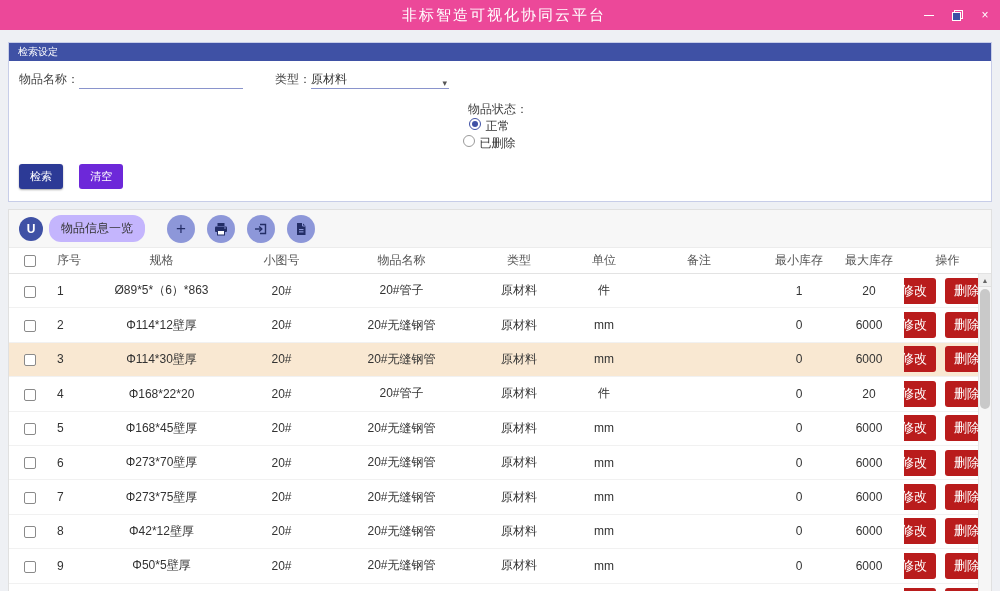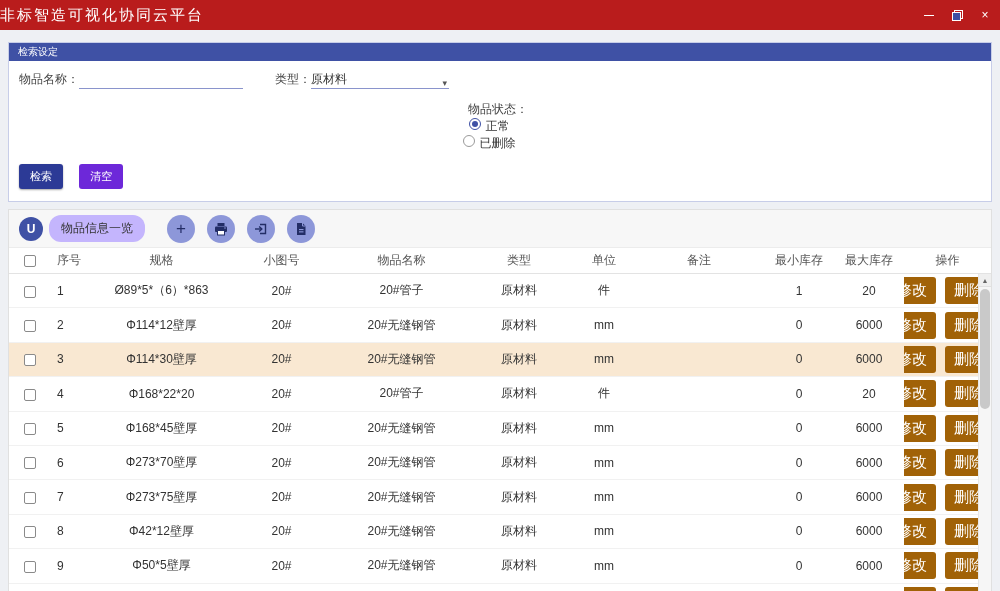--- a/index.html
+++ b/index.html
@@ -5,22 +5,22 @@
   * { margin:0; padding:0; box-sizing:border-box; }
   html,body { width:1000px; height:591px; overflow:hidden; }
   body {
     font-family:"Liberation Sans","DejaVu Sans",sans-serif;
     background:#eef0f4;
     color:#333;
     font-size:12px;
   }
   
   .titlebar {
-    height:30px; background:#b91c1c; position:relative;
-    display:flex; align-items:center; 
+    height:30px; background:#ec4899; position:relative;
+    display:flex; align-items:center; justify-content:center;padding-left:8px;
   }
   .titlebar-title { color:#fff; font-size:15px; letter-spacing:2px; }
   .win-controls {
     position:absolute; right:8px; top:0; height:30px;
     display:flex; align-items:center; gap:14px;
   }
   .win-btn { color:#fff; font-size:12px; width:14px; height:14px; line-height:14px;
     text-align:center; cursor:default; }
   .win-min { position:relative; }
   .win-min::after { content:""; position:absolute; left:2px; right:2px; top:7px; height:1px; background:#fff; }
@@ -105,22 +105,22 @@
   .tbody .trow.highlight { background:#f9e8d2; }
   .cell { text-align:center; overflow:hidden; white-space:nowrap; }
   .cell.c-check { text-align:left; padding-left:15px; }
   .cell.c-no { text-align:left; padding-left:12px; }
   .checkbox {
     width:12px; height:12px; border:1px solid #8a8a8a; border-radius:2px;
     display:inline-block; background:#fff; vertical-align:middle; cursor:pointer;
   }
   .cell.c-actions { display:flex; justify-content:center; gap:9px; padding-right:14px; }
   .btn-mini {
-    background:#a16207; color:#fff; border:none; border-radius:3px;
-    font-size:15px; padding:4px 9px; cursor:pointer; font-family:inherit;
+    background:#b91c1c; color:#fff; border:none; border-radius:3px;
+    font-size:13px; padding:4px 9px; cursor:pointer; font-family:inherit;
   }
   
   .vscroll {
     position:absolute; right:0; top:26px; bottom:0; width:13px;
     background:#f6f6f6; border-left:1px solid #e8e8e8;
   }
   .vs-btn {
     position:absolute; left:0; width:12px; height:13px; background:#efefef;
     color:#666; font-size:7px; text-align:center; line-height:13px; cursor:pointer;
   }

